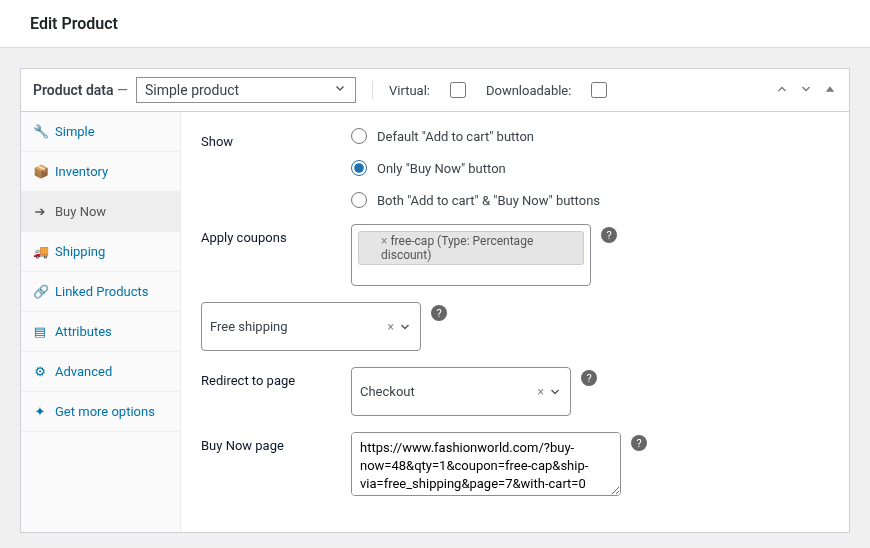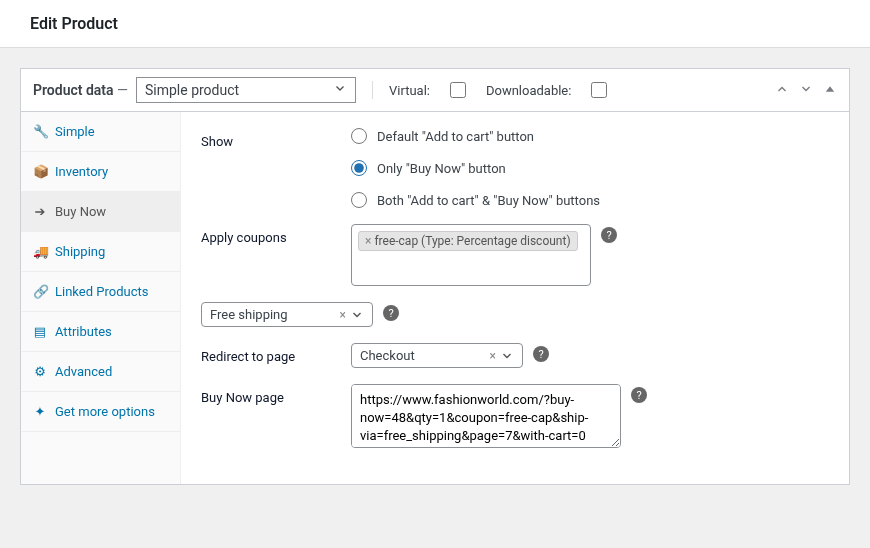--- a/index.html
+++ b/index.html
@@ -153,34 +153,34 @@
   border: 1px solid #8c8f94;
   border-radius: 4px;
   padding: 6px;
   background: #fff;
 }
 .chip {
   display: inline-block;
   background: #e5e5e5;
   border: 1px solid #ccc;
   border-radius: 3px;
-  padding: 2px 6px;
+  padding: 2px 22px;
   font-size: 12px;
   color: #555;
 }
 .chip .x {
   margin-right: 3px;
   color: #888;
   cursor: pointer;
 }
 .select2 {
-  width: 172px;
+  width: 220px;
   border: 1px solid #8c8f94;
   border-radius: 4px;
-  padding: 4px 8px;
+  padding: 16px 8px;
   background: #fff;
   display: flex;
   align-items: center;
   justify-content: space-between;
   cursor: pointer;
   font-size: 13px;
 }
 .select2 .clear {
   color: #888;
   font-size: 12px;

